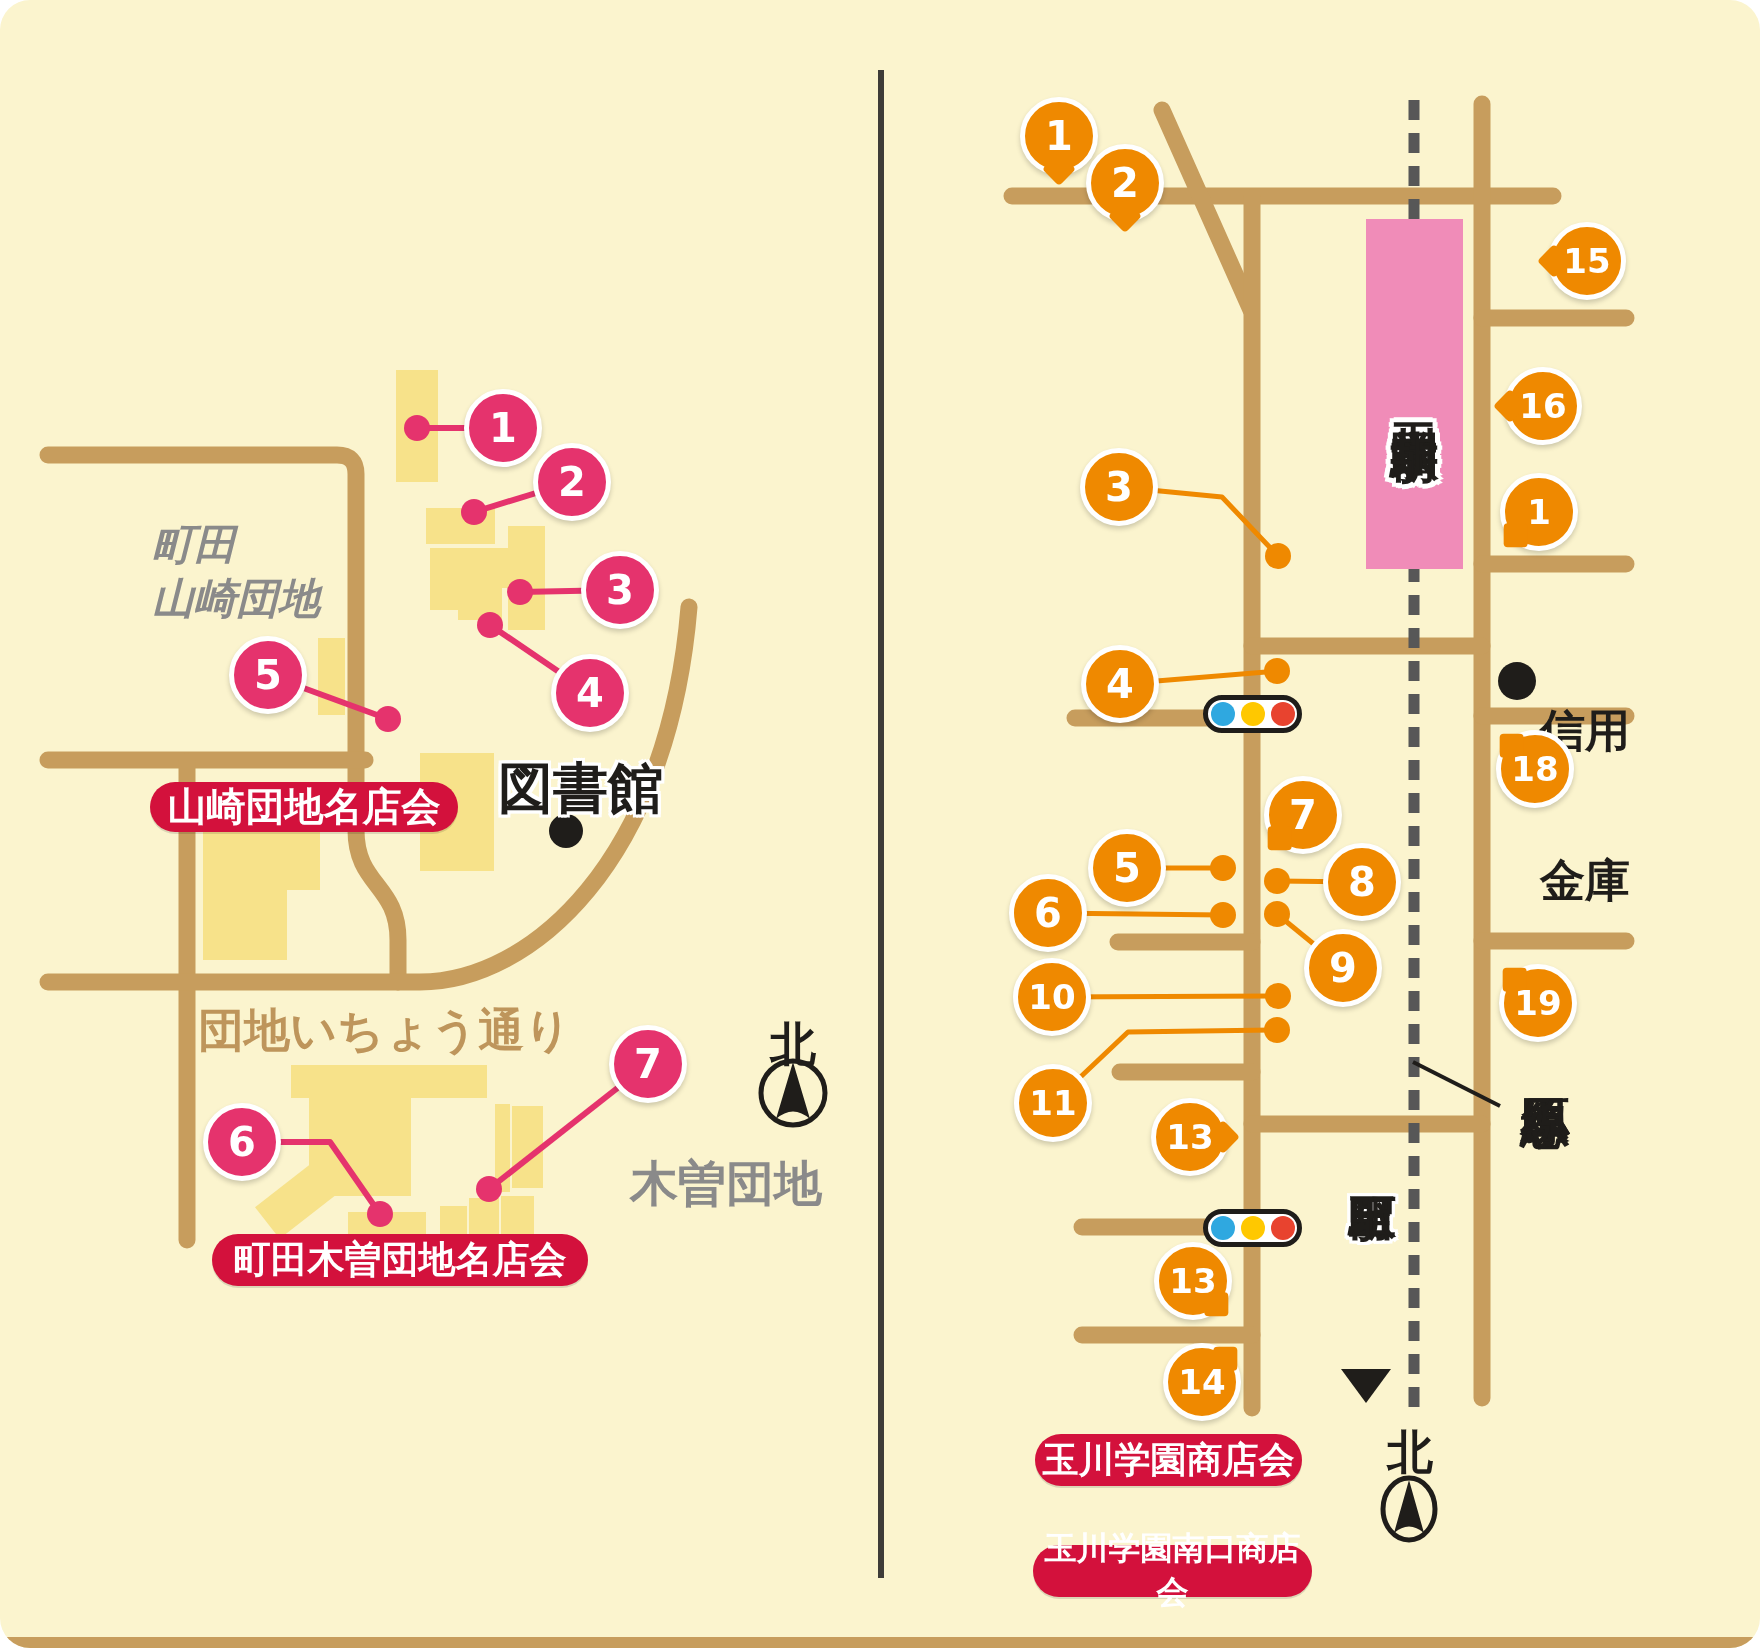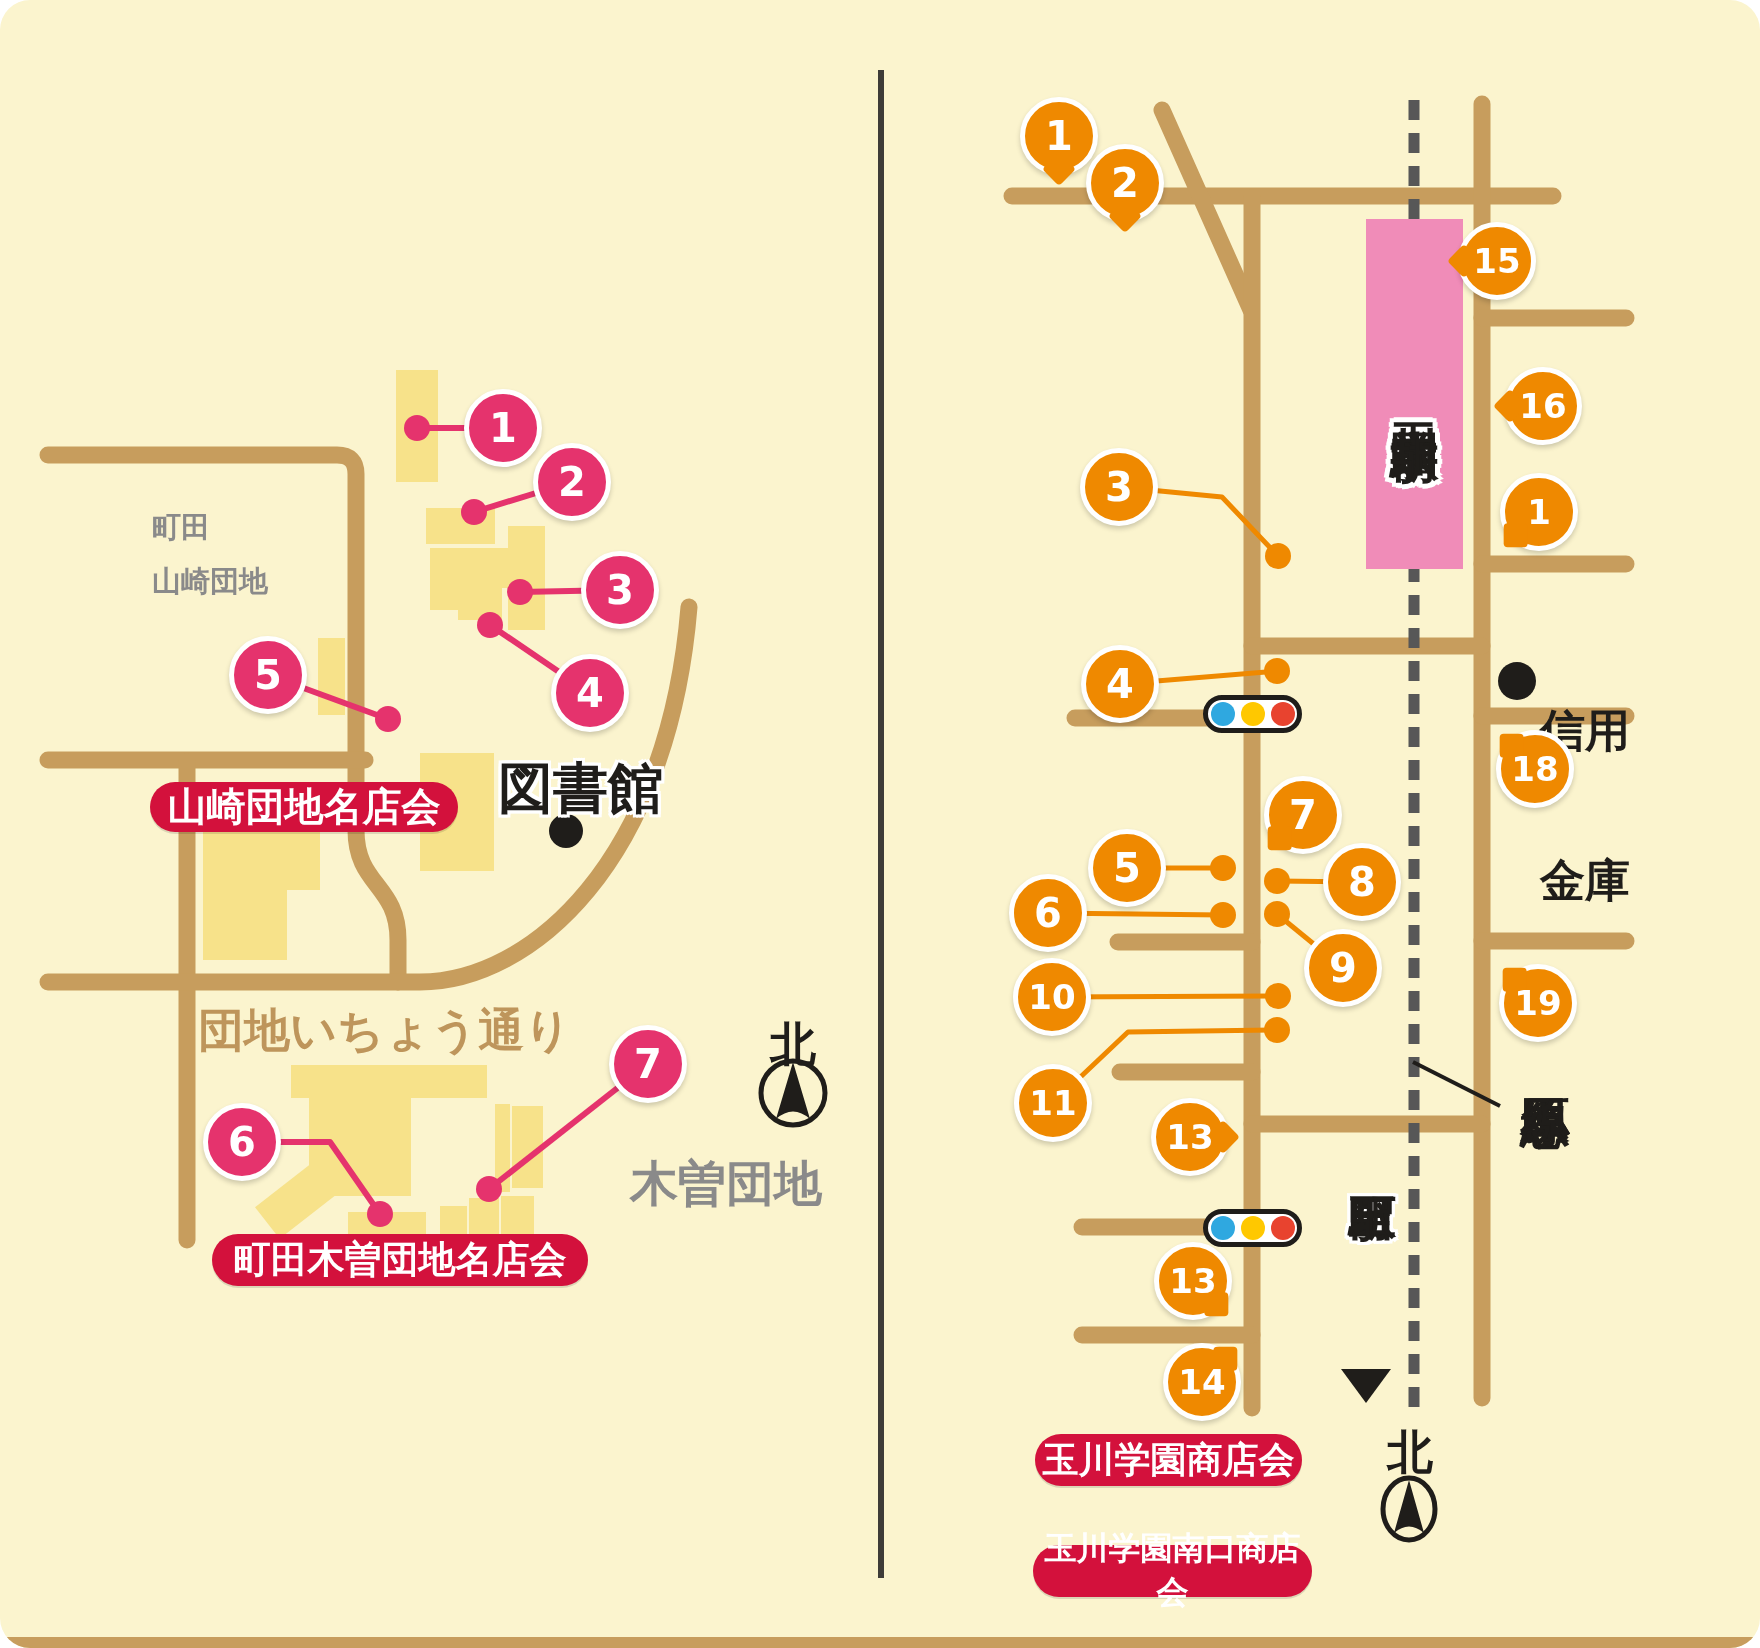--- a/index.html
+++ b/index.html
@@ -143,21 +143,21 @@
     <path d="M1341 1369 H1391 L1366 1403 Z" style="fill:var(--ink);"></path>
     <path d="M1413 1062 L1500 1106" style="stroke:var(--ink);stroke-width:4;fill:none;"></path>
   </svg>
 
   <div class="divider" style="left:878px;top:70px;width:6px;height:1508px;"></div>
 
   <div id="station" class="abs" style="left:1366px;top:219px;width:97px;height:350px;">
     <div class="vtext label" style="font-size:48px;letter-spacing:3px;">玉川学園前駅</div>
   </div>
 
-  <div class="abs gray" style="left:152px;top:500px;font-size:29px;line-height:54px;">
+  <div class="abs gray" style="left:152px;top:518px;font-size:42px;line-height:54px;font-style:italic;">
     <div>町田</div>
     <div>山崎団地</div>
   </div>
   <div class="abs label halo" style="left:498px;top:752px;font-size:55px;">図書館</div>
   <div class="abs badge" style="left:150px;top:782px;width:308px;height:50px;">
     <span style="font-size:39px;">山崎団地名店会</span>
   </div>
   <div class="abs roadname" style="left:198px;top:1000px;font-size:46px;">団地いちょう通り</div>
   <div class="abs gray" style="left:630px;top:1152px;font-size:48px;">木曽団地</div>
   <div class="abs badge" style="left:212px;top:1234px;width:376px;height:52px;">
@@ -253,21 +253,21 @@
         <span class="num">13</span>
       </div>
       <div class="marker orange two" style="left: 1154px; top: 1242px;">
         <div class="tail" style="--a: 45deg;"></div>
         <span class="num">13</span>
       </div>
       <div class="marker orange two" style="left: 1163px; top: 1343px;">
         <div class="tail" style="--a: -45deg;"></div>
         <span class="num">14</span>
       </div>
-      <div class="marker orange two" style="left: 1458px; top: 222px;">
+      <div class="marker orange two" style="left: 1548px; top: 222px;">
         <div class="tail" style="--a: 180deg;"></div>
         <span class="num">15</span>
       </div>
       <div class="marker orange two" style="left: 1504px; top: 367px;">
         <div class="tail" style="--a: 180deg;"></div>
         <span class="num">16</span>
       </div>
       <div class="marker orange two" style="left: 1500px; top: 473px;">
         <div class="tail" style="--a: 135deg;"></div>
         <span class="num">1</span>

